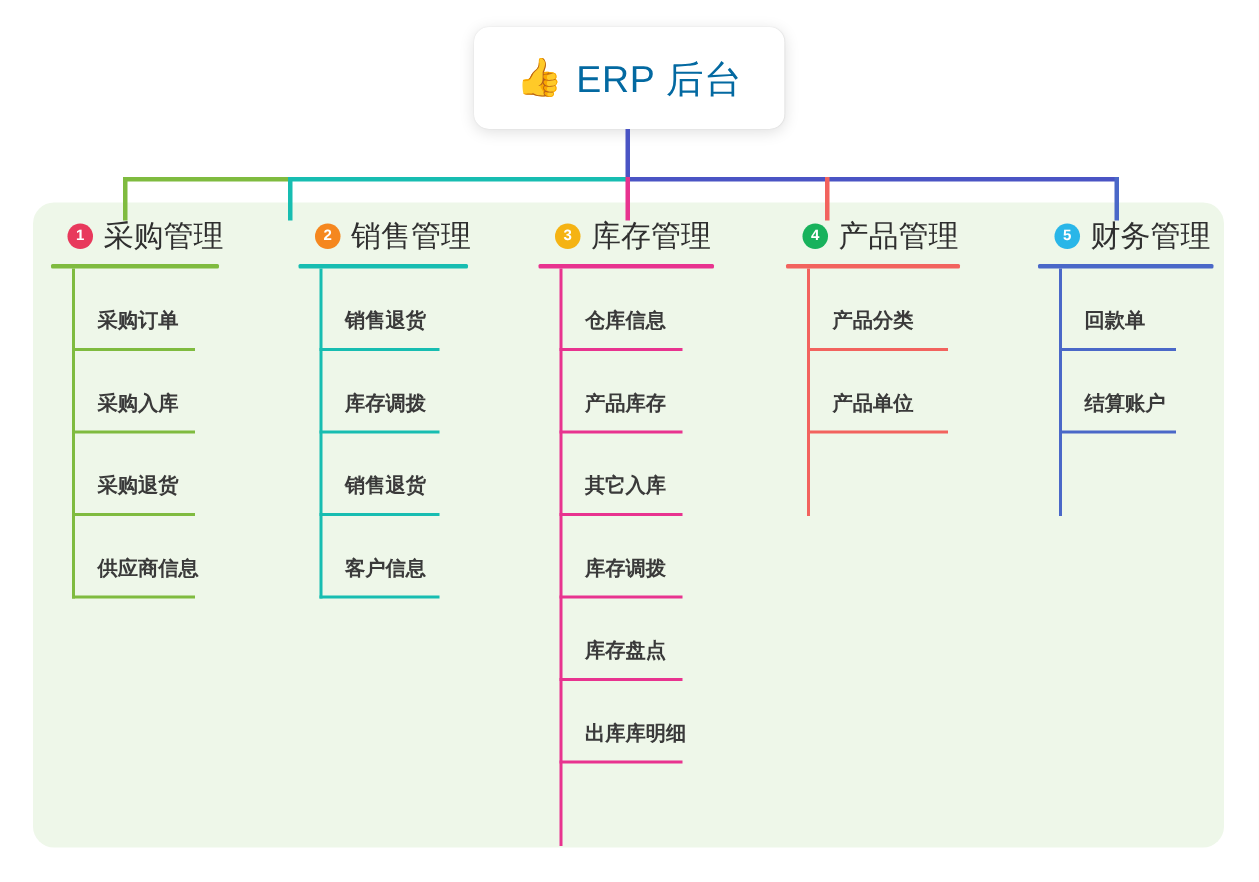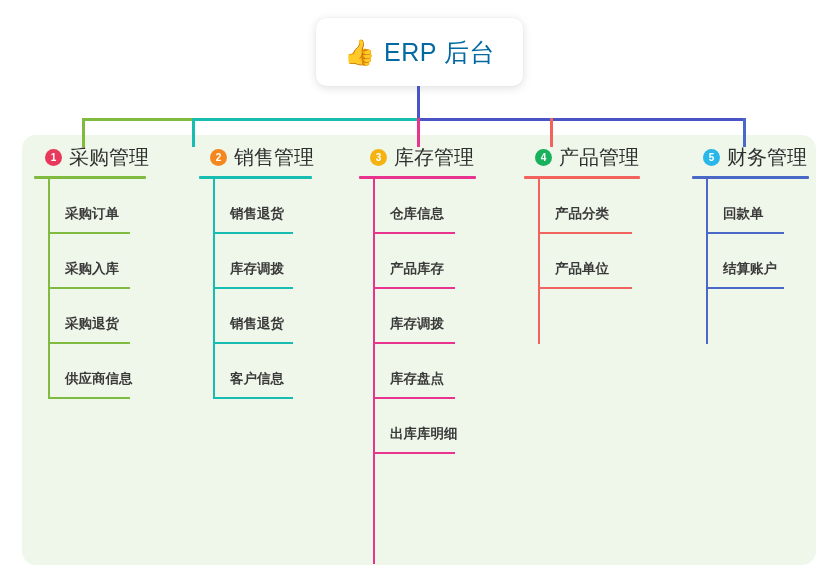--- a/index.html
+++ b/index.html
@@ -151,20 +151,24 @@
           <div class="spine" style="background: rgb(232, 51, 143); height: 385px;"></div>
           <div class="leaf">
             <span class="leaf-label">仓库信息</span>
             <div class="leaf-rule" style="background: rgb(232, 51, 143); width: 82px;"></div>
           </div>
           <div class="leaf">
             <span class="leaf-label">产品库存</span>
             <div class="leaf-rule" style="background: rgb(232, 51, 143); width: 82px;"></div>
           </div>
           <div class="leaf">
+            <span class="leaf-label">其它入库</span>
+            <div class="leaf-rule" style="background: rgb(232, 51, 143); width: 82px;"></div>
+          </div>
+          <div class="leaf">
             <span class="leaf-label">库存调拨</span>
             <div class="leaf-rule" style="background: rgb(232, 51, 143); width: 82px;"></div>
           </div>
           <div class="leaf">
             <span class="leaf-label">库存盘点</span>
             <div class="leaf-rule" style="background: rgb(232, 51, 143); width: 82px;"></div>
           </div>
           <div class="leaf">
             <span class="leaf-label">出库库明细</span>
             <div class="leaf-rule" style="background: rgb(232, 51, 143); width: 82px;"></div>

